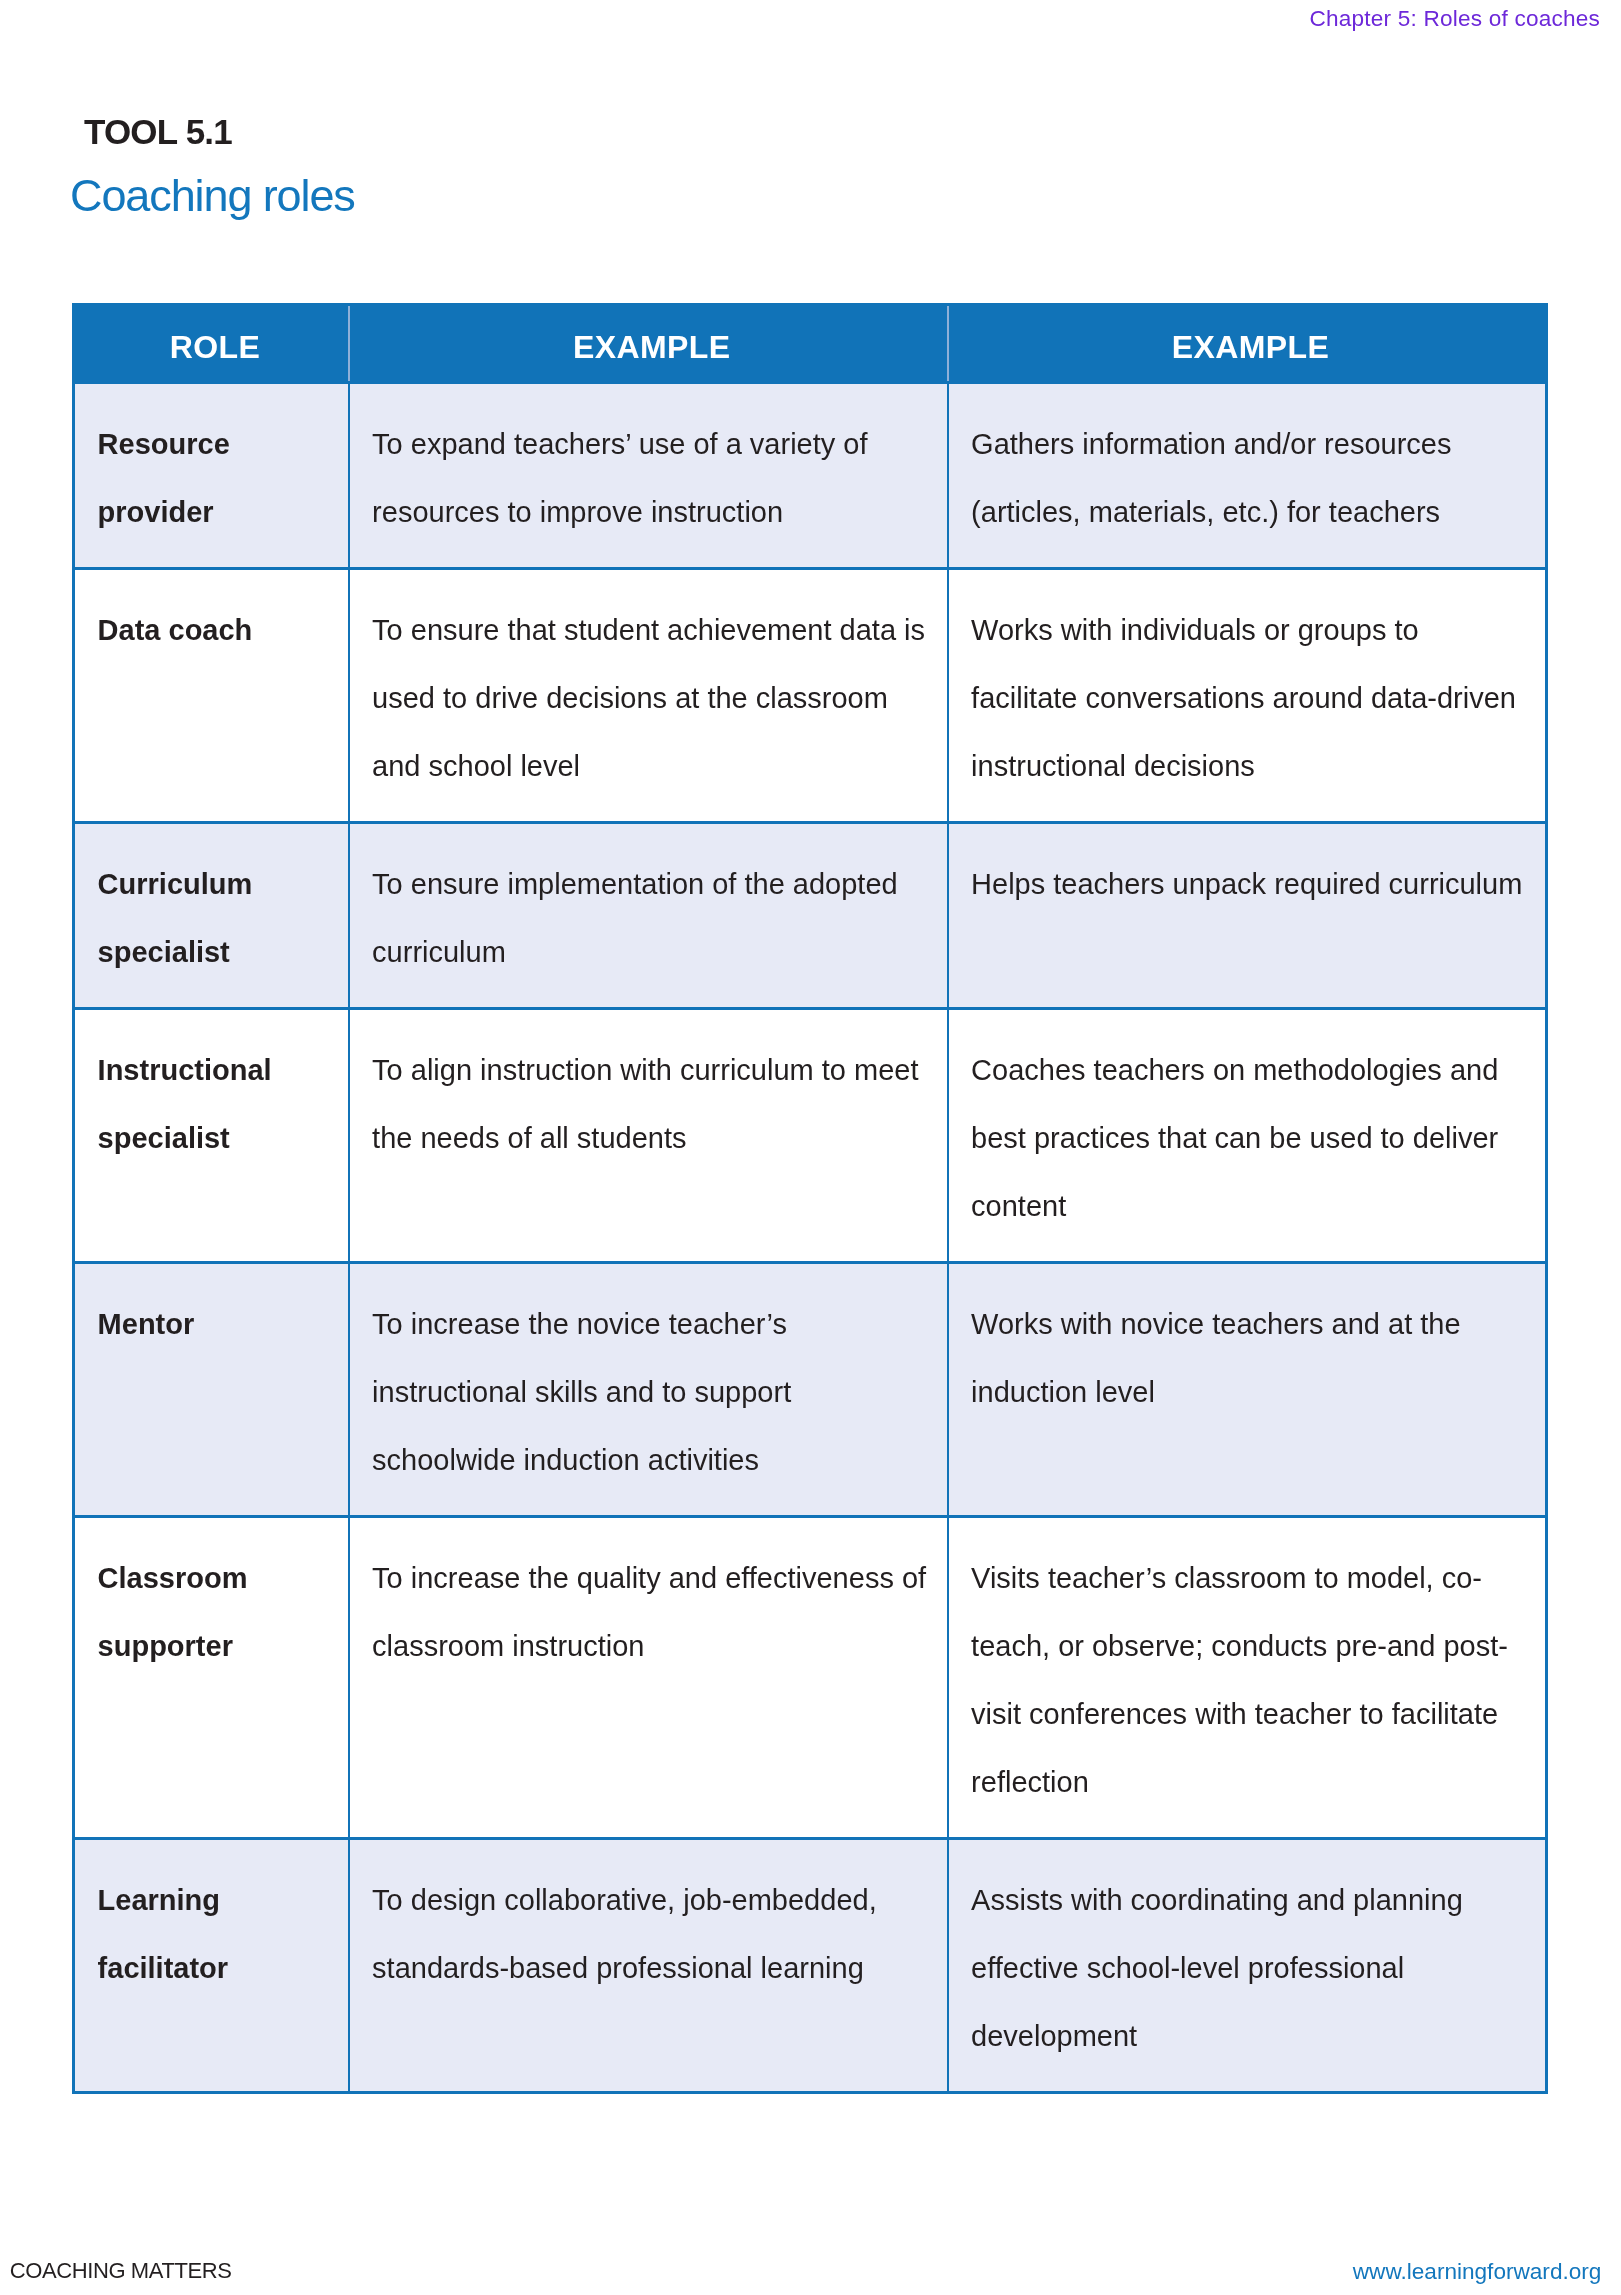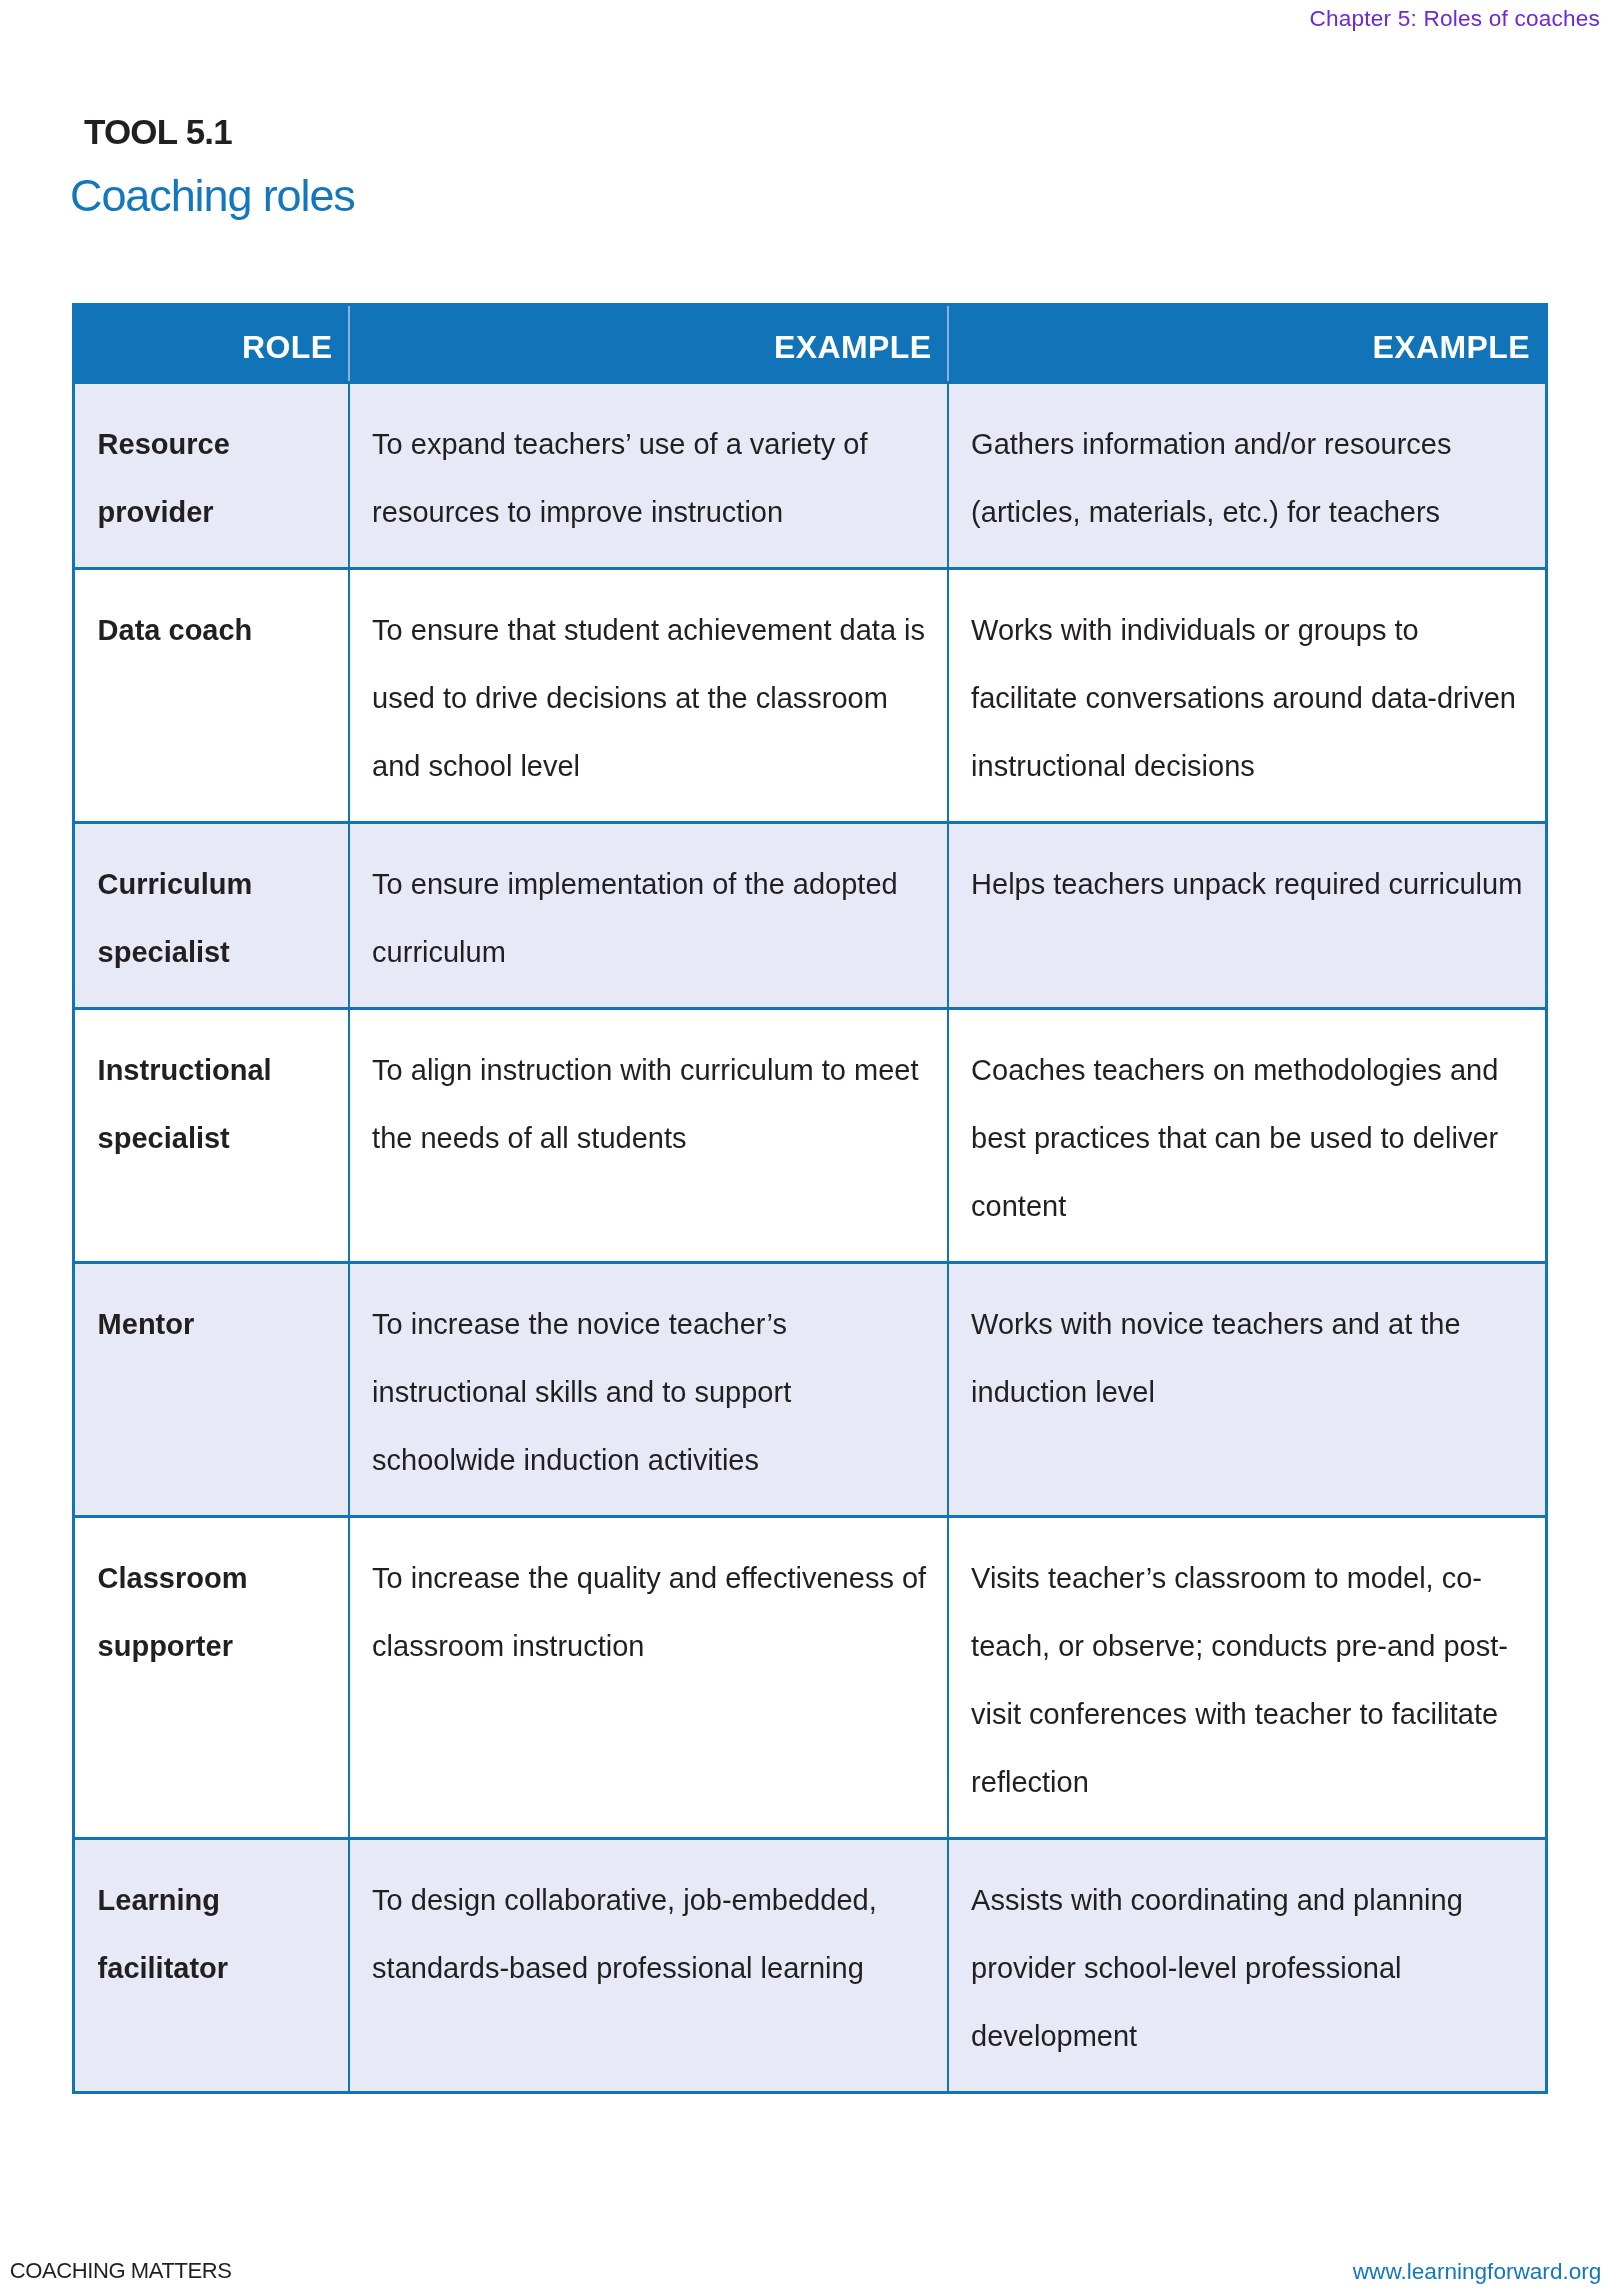--- a/index.html
+++ b/index.html
@@ -56,21 +56,21 @@
     border-collapse: collapse;
     border: 3px solid #1173b8;
     table-layout: fixed;
   }
 
   table.roles-table th {
     background: #1173b8;
     color: #ffffff;
     font-size: 32px;
     font-weight: 700;
-    text-align: right;
+    text-align: center;
     vertical-align: middle;
     height: 78px;
     padding: 7.5px 15px 0 22.6px;
     border-left: 2.3px solid #8fb0d8;
     border-right: 2.3px solid #8fb0d8;
     border-bottom: 3px solid #1173b8;
     letter-spacing: 0.4px;
   }
 
   table.roles-table td {
@@ -166,21 +166,21 @@
           <td class="example-cell">Works with novice teachers and at the induction level</td>
         </tr>
         <tr class="row-white r6">
           <td class="role-cell">Classroom supporter</td>
           <td class="purpose-cell">To increase the quality and effectiveness of classroom instruction</td>
           <td class="example-cell">Visits teacher’s classroom to model, co-teach, or observe; conducts pre-and post-visit conferences with teacher to facilitate reflection</td>
         </tr>
         <tr class="row-light r7">
           <td class="role-cell">Learning facilitator</td>
           <td class="purpose-cell">To design collaborative, job-embedded, standards-based professional learning</td>
-          <td class="example-cell">Assists with coordinating and planning provider school-level professional development</td>
+          <td class="example-cell">Assists with coordinating and planning effective school-level professional development</td>
         </tr>
       </tbody>
     </table>
   </div>
 
   <div class="footer-left">COACHING MATTERS</div>
 
   <div class="footer-right">www.learningforward.org</div>
 
 </div>

